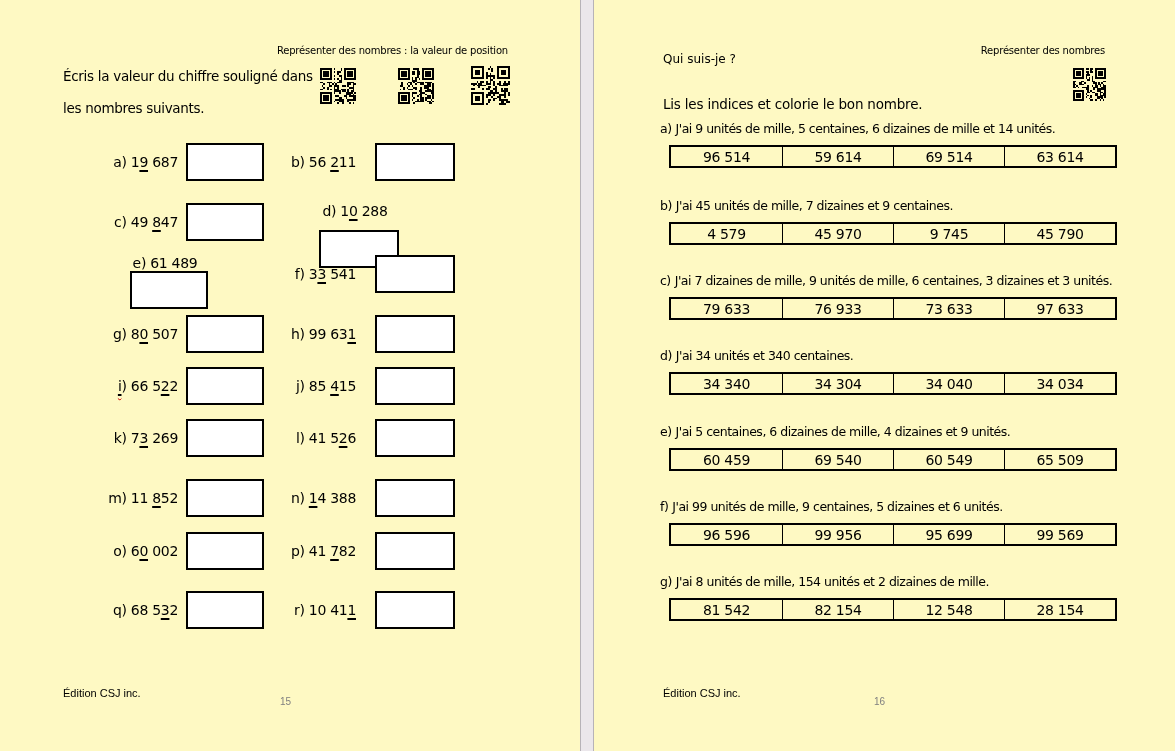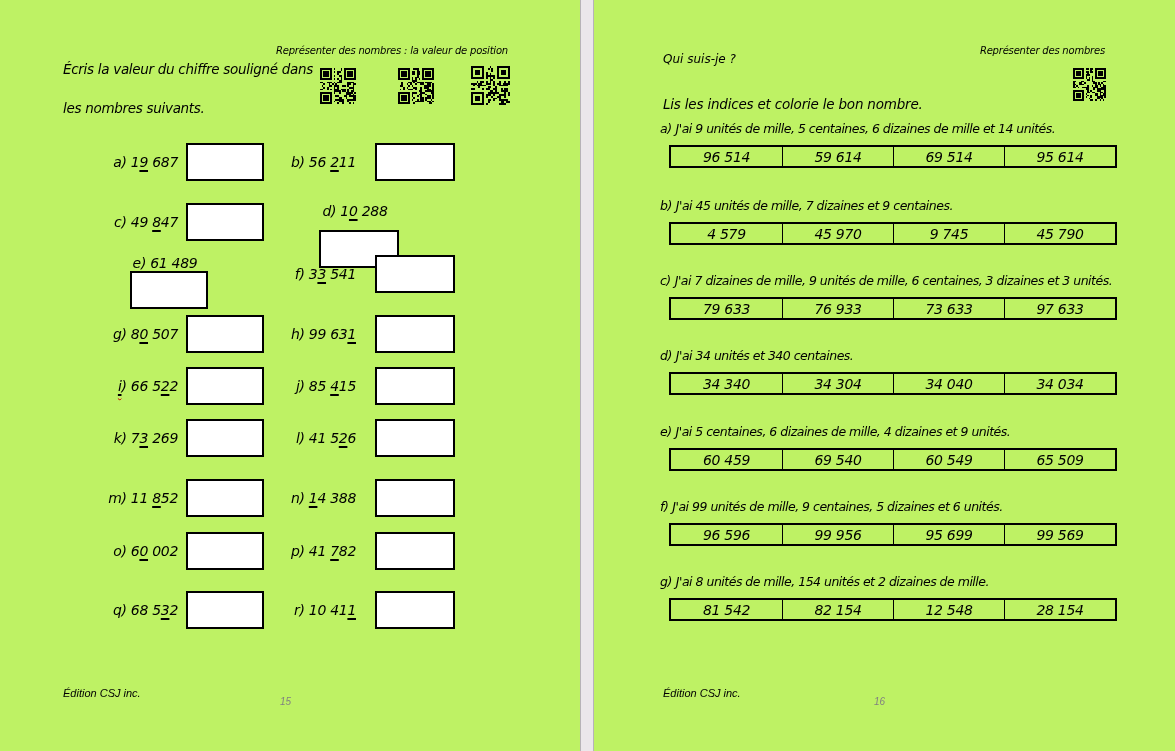--- a/index.html
+++ b/index.html
@@ -2,34 +2,34 @@
 <html><head>
 <meta charset="utf-8">
 <style>
   * { box-sizing: border-box; }
   html,body { margin:0; padding:0; }
   body {
     width:1175px; height:751px; position:relative; overflow:hidden;
     background:#ffffff; color:#000;
     font-family:"DejaVu Sans", sans-serif;
   }
-  .page { position:absolute; top:0; bottom:0; background:#bef264;font-style:italic; }
+  .page { position:absolute; top:0; bottom:0; background:#fef9c3; }
   #left-page  { left:0;     width:580px; }
   #right-page { left:594px; width:581px; }
   .gutter {
     position:absolute; top:0; bottom:0; left:580px; width:14px;
     background:#ebe7eb; border-left:1px solid #b7b3b8; border-right:1px solid #b7b3b8;
   }
 
   .page-header { position:absolute; top:45px; font-size:10px; letter-spacing:-0.2px; white-space:nowrap; }
   #left-page  .page-header { right:72px; }
   #right-page .page-header { right:70px; }
 
   .instr { position:absolute; left:63px; font-size:13.5px; letter-spacing:-0.3px; white-space:nowrap; }
-  #instr-line1 { top:61px;text-align:center; }
+  #instr-line1 { top:68px;text-align:center; }
   #instr-line2 { top:100px; }
 
   .qr { position:absolute; }
   .qr svg { display:block; width:100%; height:100%; }
   #qr1 { left:320px; top:68px; width:36px; height:36px; }
   #qr2 { left:398px; top:68px; width:36px; height:36px; }
   #qr3 { left:470px; top:66px; width:41px; height:39px; }
   #qr4 { left:479px; top:68px; width:33px; height:33px; }
 
   
@@ -1059,21 +1059,21 @@
         <rect x="19" y="20" width="1" height="1"></rect>
       </svg>
     </div>
   <div id="right-rows">
   <div class="r-item" style="top: 121px;">
     <div class="r-clue"><span class="r-label">a)</span><span class="r-clue-text">J'ai 9 unités de mille, 5 centaines, 6 dizaines de mille et 14 unités.</span></div>
     <div class="r-table">
           <div class="r-cell">96 514</div>
           <div class="r-cell">59 614</div>
           <div class="r-cell">69 514</div>
-          <div class="r-cell">95 614</div>
+          <div class="r-cell">63 614</div>
         </div>
   </div>
 
   <div class="r-item" style="top: 198px;">
     <div class="r-clue"><span class="r-label">b)</span><span class="r-clue-text">J'ai 45 unités de mille, 7 dizaines et 9 centaines.</span></div>
     <div class="r-table">
           <div class="r-cell">4 579</div>
           <div class="r-cell">45 970</div>
           <div class="r-cell">9 745</div>
           <div class="r-cell">45 790</div>

